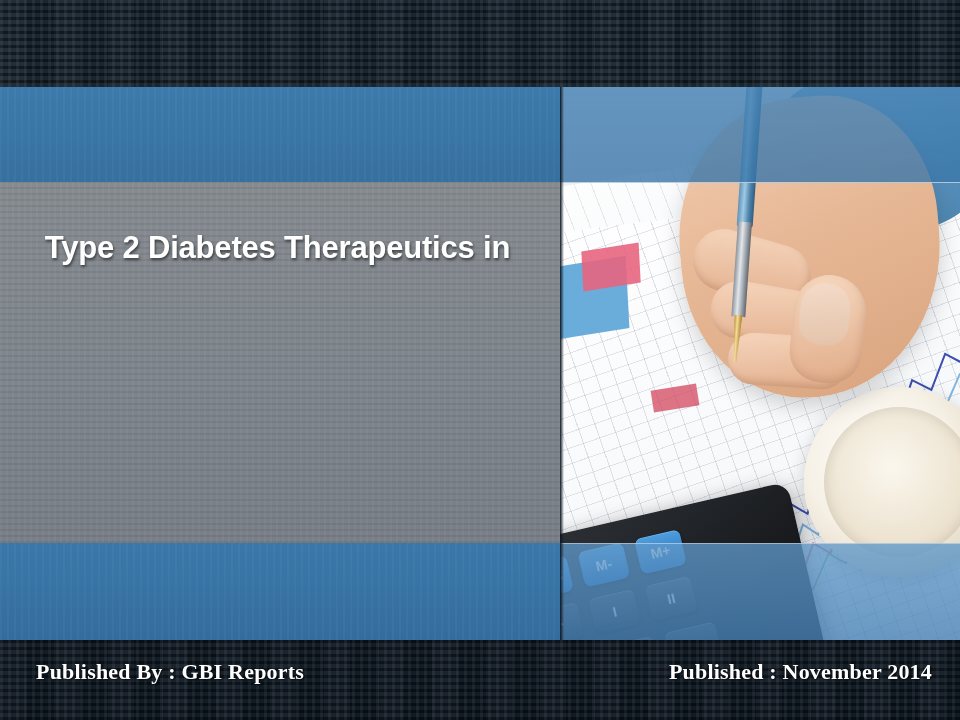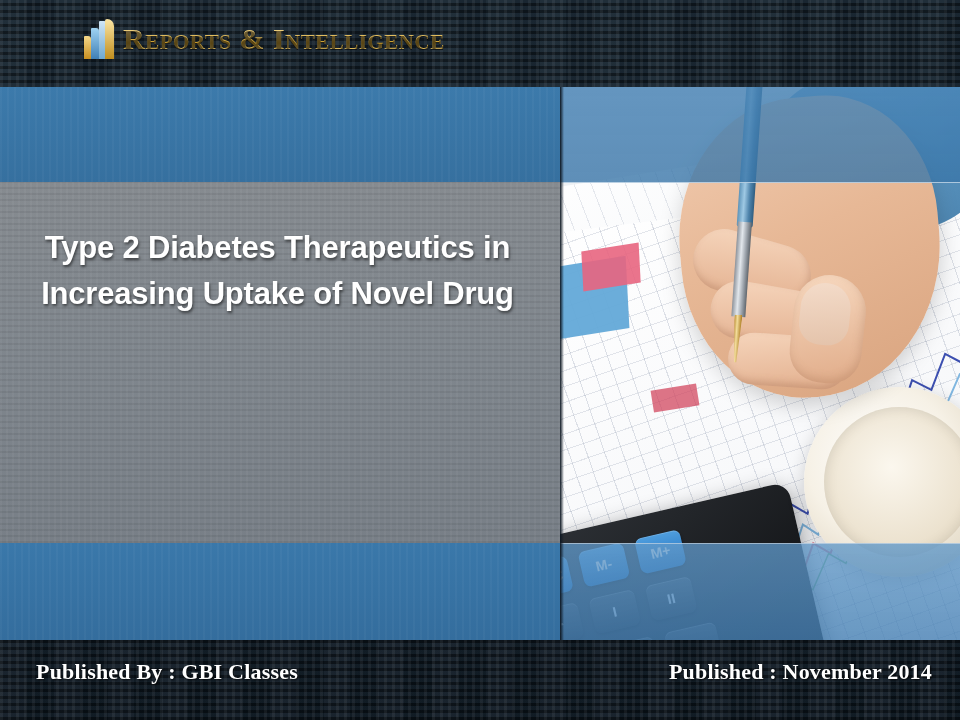--- a/index.html
+++ b/index.html
@@ -223,39 +223,27 @@
     white-space:nowrap;
   }
   .footer-left{left:36px;}
   .footer-right{right:28px;}
 </style>
 </head>
 <body>
 
 <div class="stage">
 
-  <div class="header">
-    <div class="logo">
-      <span class="logo-mark">
-        <span class="bar b1"></span>
-        <span class="bar b2"></span>
-        <span class="bar b3"></span>
-        <span class="bar b4"></span>
-      </span>
-      <span class="logo-text">Reports &amp; Intelligence</span>
-    </div>
-  </div>
 
   <div class="band band-blue-top"></div>
   <div class="band panel-gray"></div>
   <div class="band band-blue-bottom"></div>
 
   <div class="title">
     <div>Type 2 Diabetes Therapeutics in</div>
-    <div>Increasing Uptake of Novel Drug</div>
   </div>
 
   <div class="photo">
     <div class="photo-inner">
 
       <div class="sheet2"></div>
       <div class="sheet"></div>
       <div class="swatch-blue"></div>
       <div class="swatch-pink"></div>
       <div class="swatch-red"></div>
@@ -295,17 +283,17 @@
           <span class="tip"></span>
       </div>
 
       <div class="ov-top"></div>
       <div class="ov-bottom"></div>
       <div class="photo-edge"></div>
     </div>
   </div>
 
   <div class="footer">
-    <div class="footer-text footer-left">Published By : GBI Classes</div>
+    <div class="footer-text footer-left">Published By : GBI Reports</div>
     <div class="footer-text footer-right">Published : November  2014</div>
   </div>
 
 </div>
 
 </body></html>

